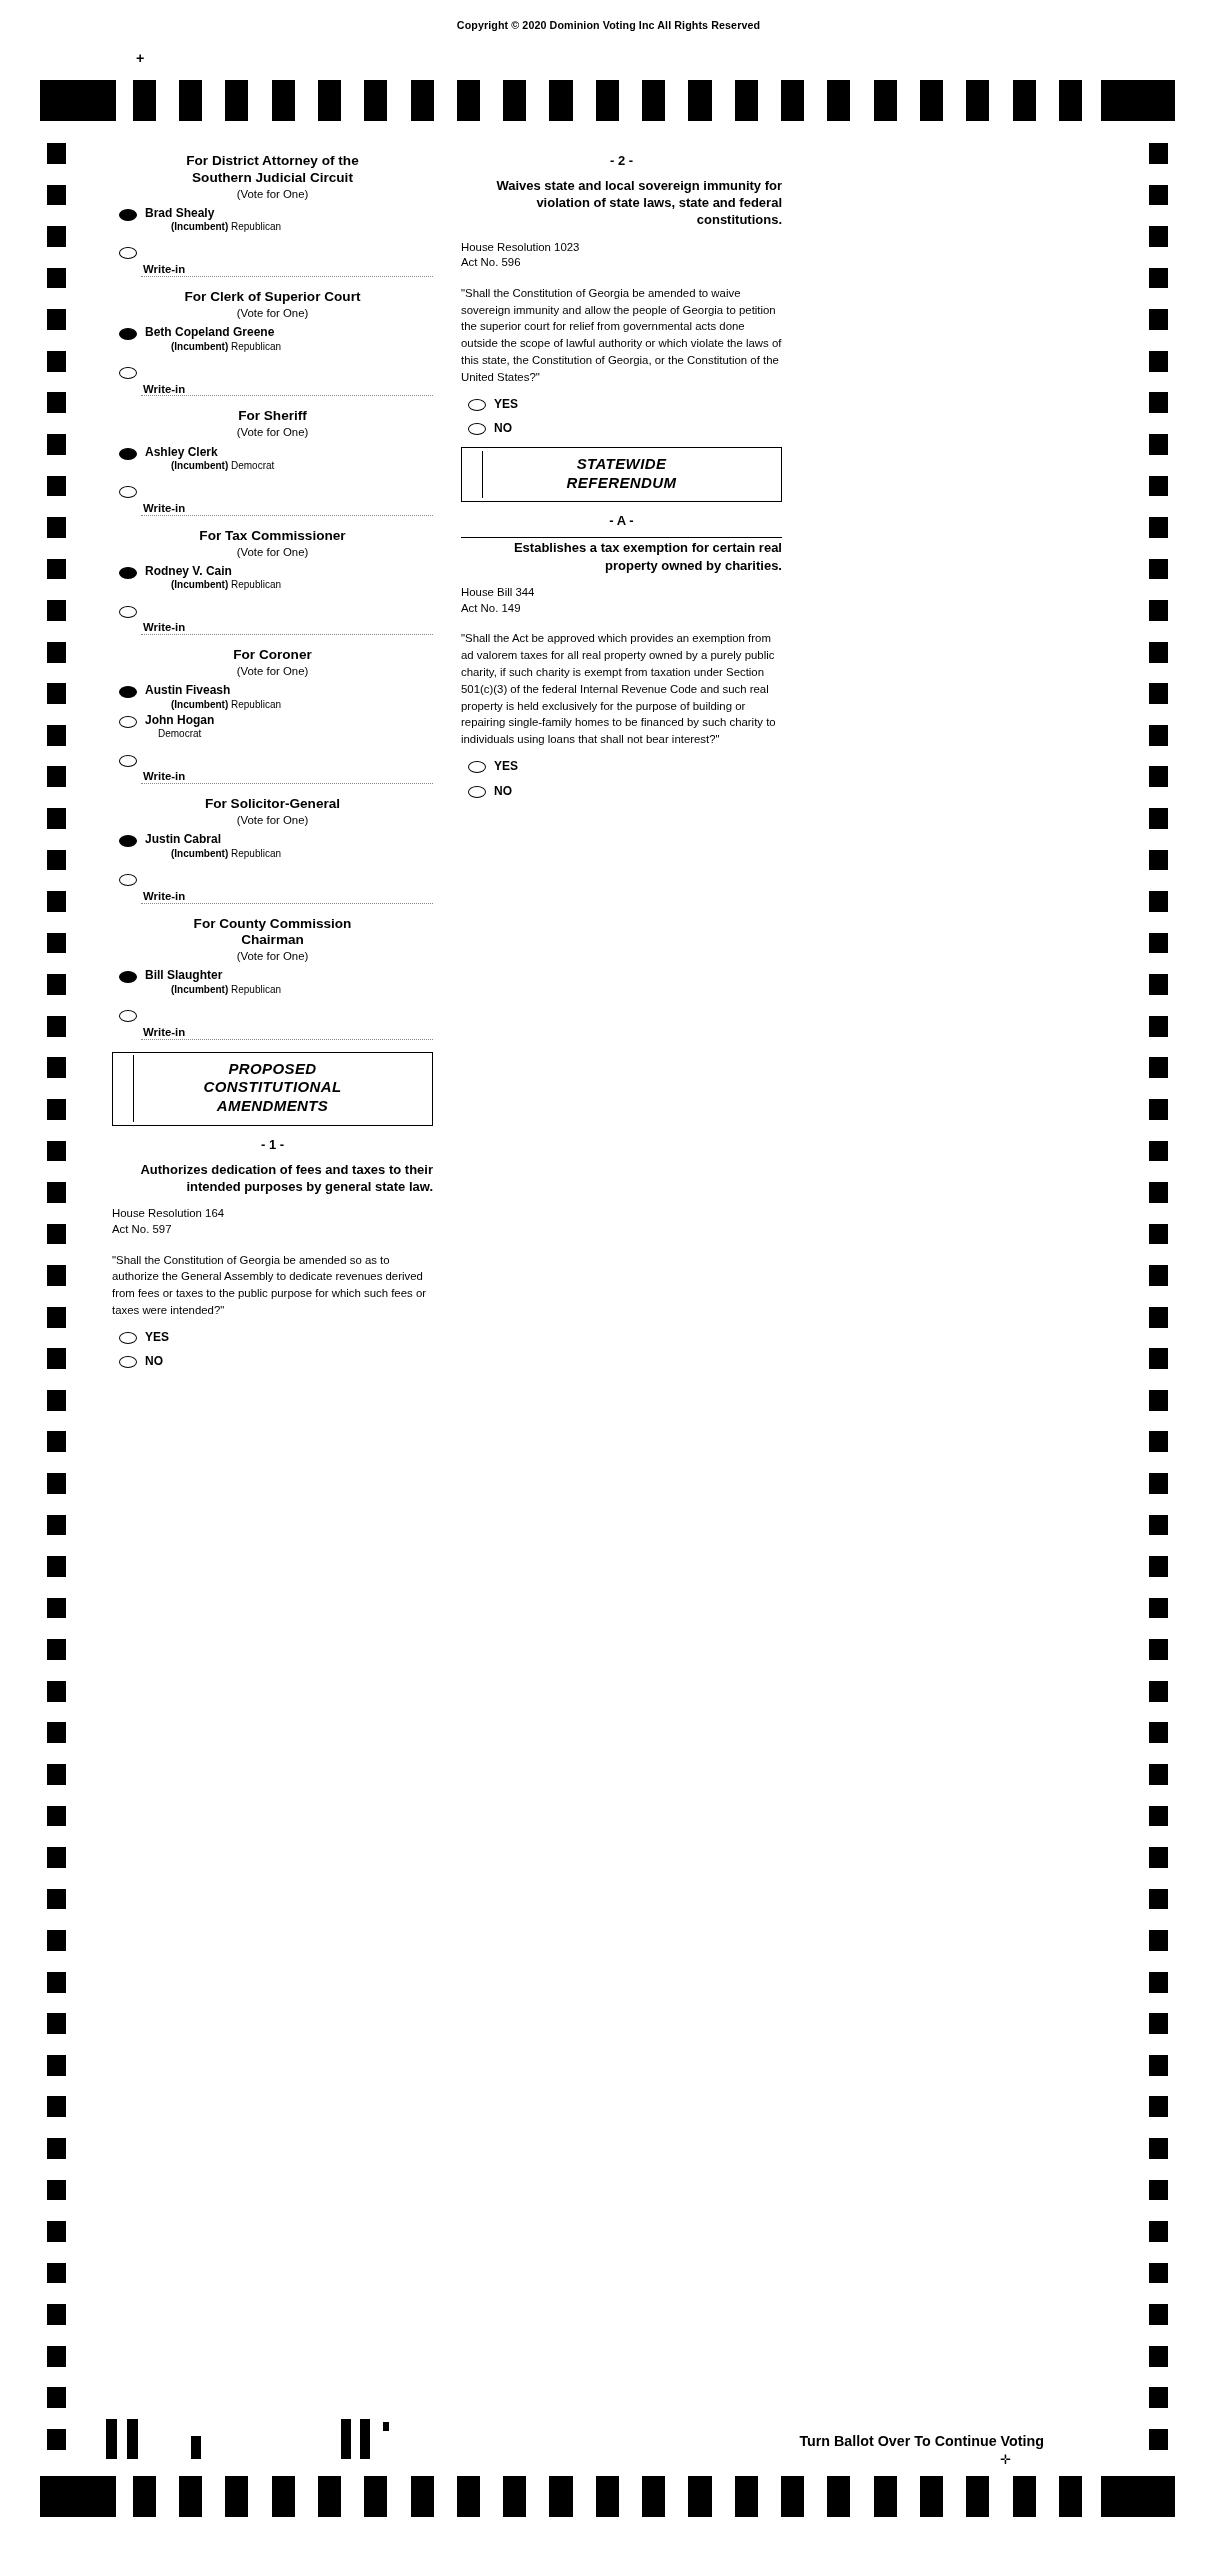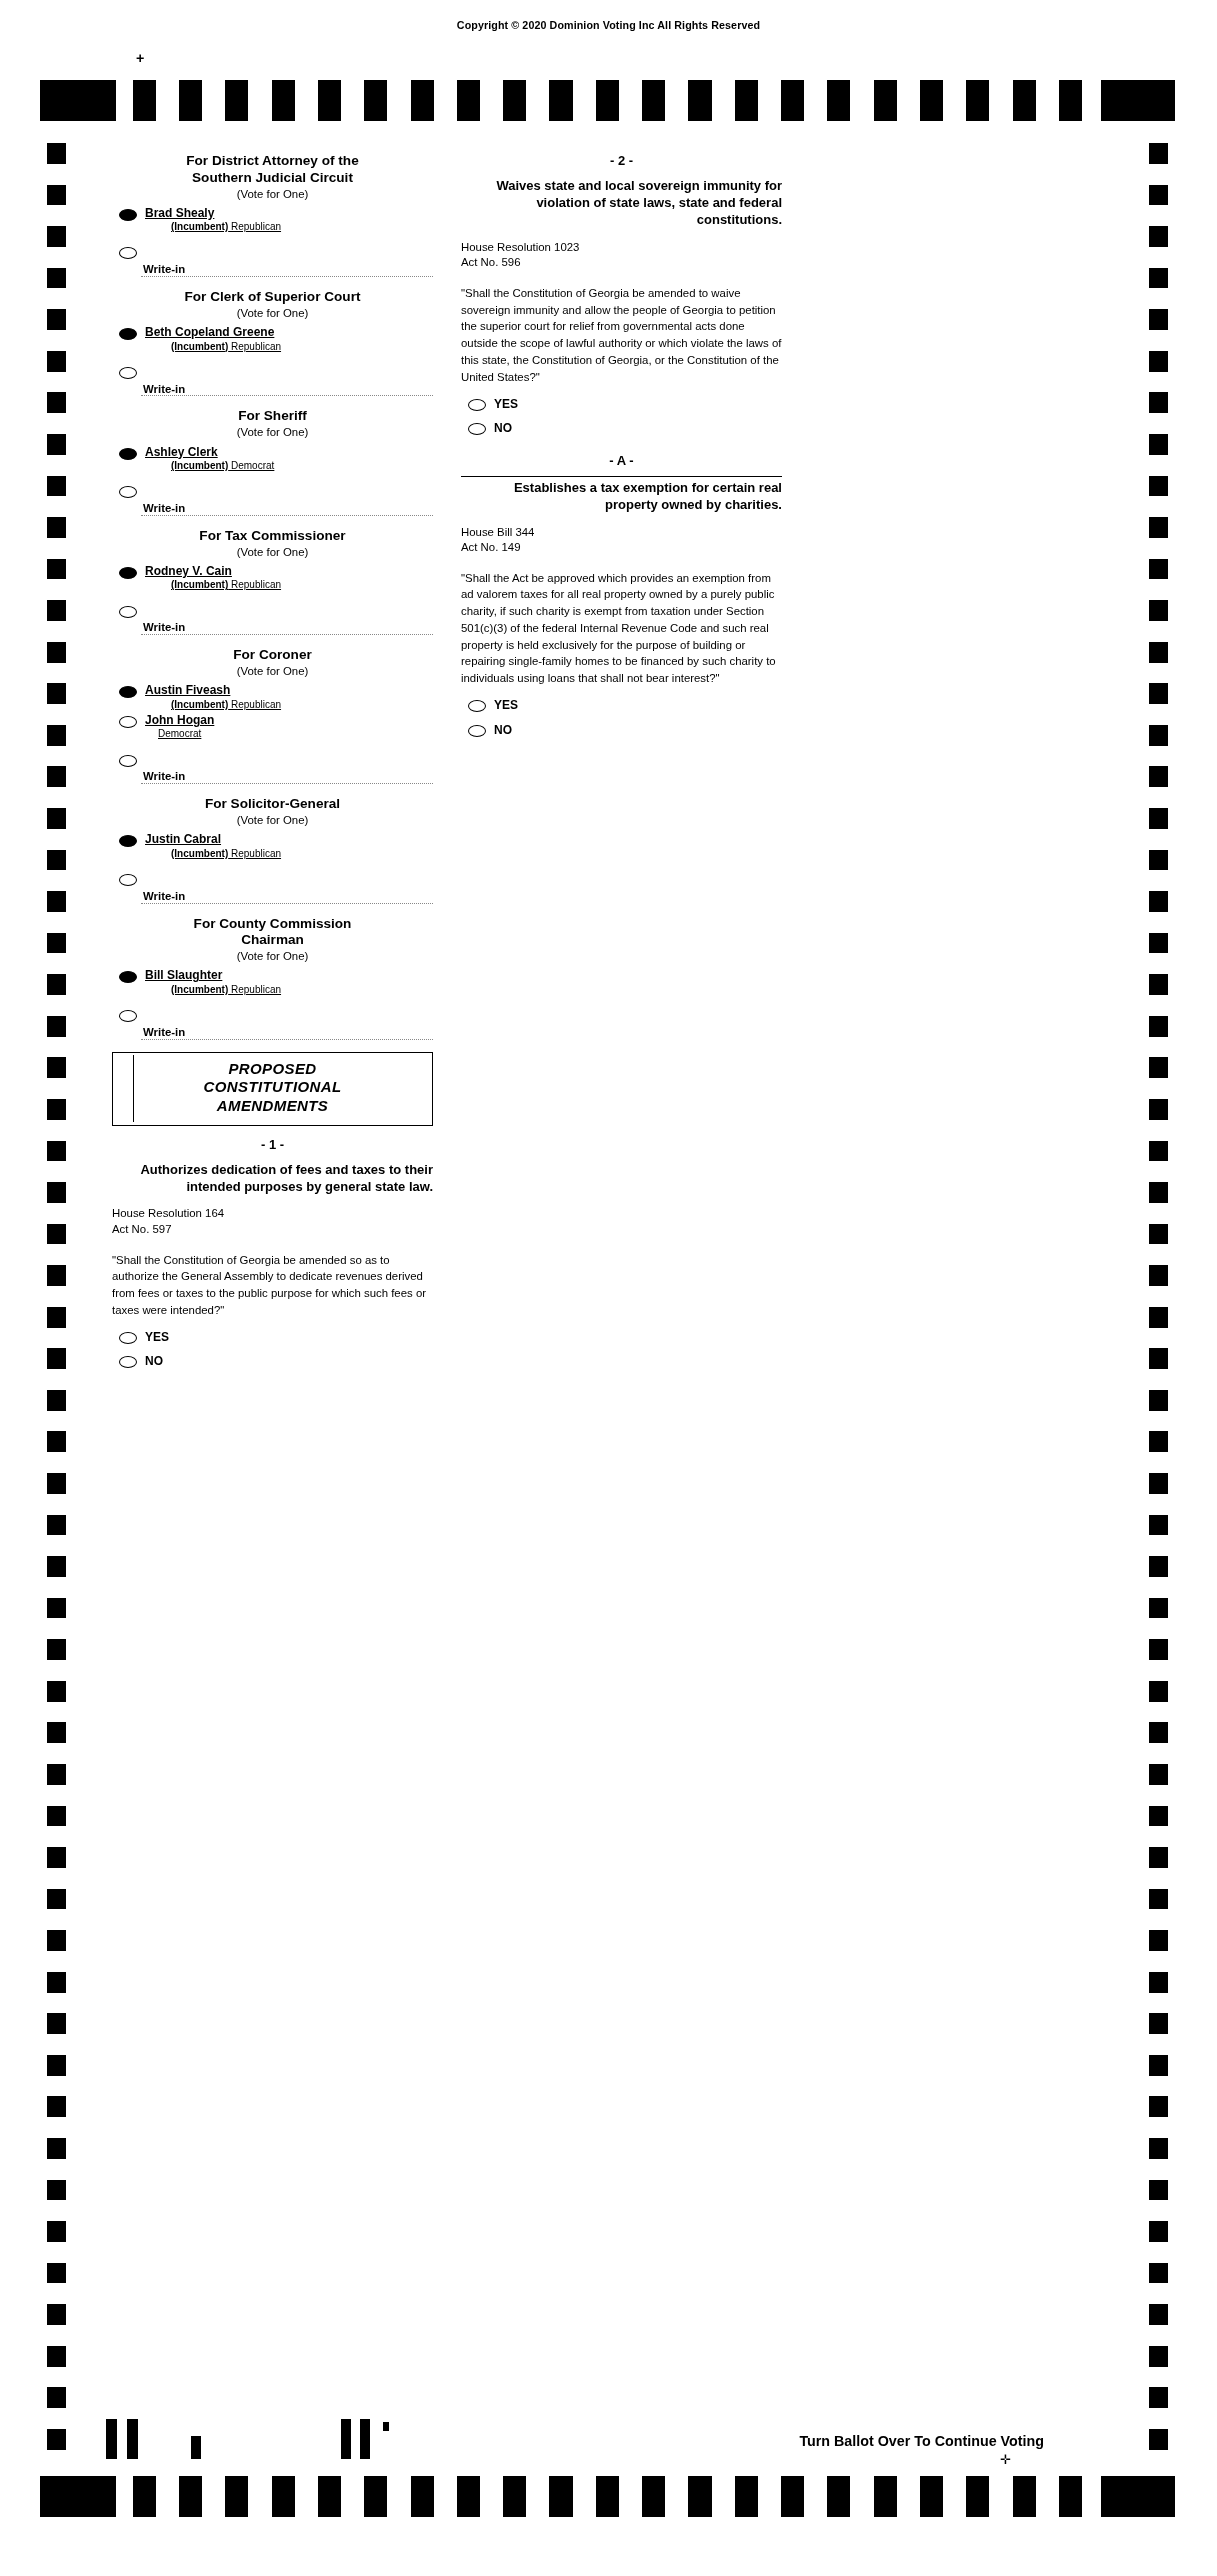--- a/index.html
+++ b/index.html
@@ -114,21 +114,20 @@
     text-align: center;
     font-size: 11.4px;
     margin-top: 1.4px;
     margin-bottom: 7.1px;
   }
   .option {
     position: relative;
     padding-left: 33px;
     min-height: 24px;
     margin-bottom: 2.9px;
-    text-decoration: underline;
   }
   .oval {
     position: absolute;
     left: 7.1px;
     top: 2.1px;
     width: 18px;
     height: 12px;
     border: 1.4px solid #000;
     border-radius: 50%;
     box-sizing: border-box;
@@ -748,20 +747,24 @@
       <div class="yn-option">
         <span class="oval"></span>
         <span class="yn-label">YES</span>
       </div>
       <div class="yn-option">
         <span class="oval"></span>
         <span class="yn-label">NO</span>
       </div>
     </div>
 
+    <div class="banner">
+      <div class="banner-line">STATEWIDE</div>
+      <div class="banner-line">REFERENDUM</div>
+    </div>
 
     <div class="contest">
       <div class="q-number">- A -</div>
       <div class="rule"></div>
       <div class="q-summary">Establishes a tax exemption for certain real property owned by charities.</div>
       <div class="q-ref">
         <span>House Bill 344</span><br>
         <span>Act No. 149</span>
       </div>
       <div class="q-body">"Shall the Act be approved which provides an exemption from ad valorem taxes for all real property owned by a purely public charity, if such charity is exempt from taxation under Section 501(c)(3) of the federal Internal Revenue Code and such real property is held exclusively for the purpose of building or repairing single-family homes to be financed by such charity to individuals using loans that shall not bear interest?"</div>

